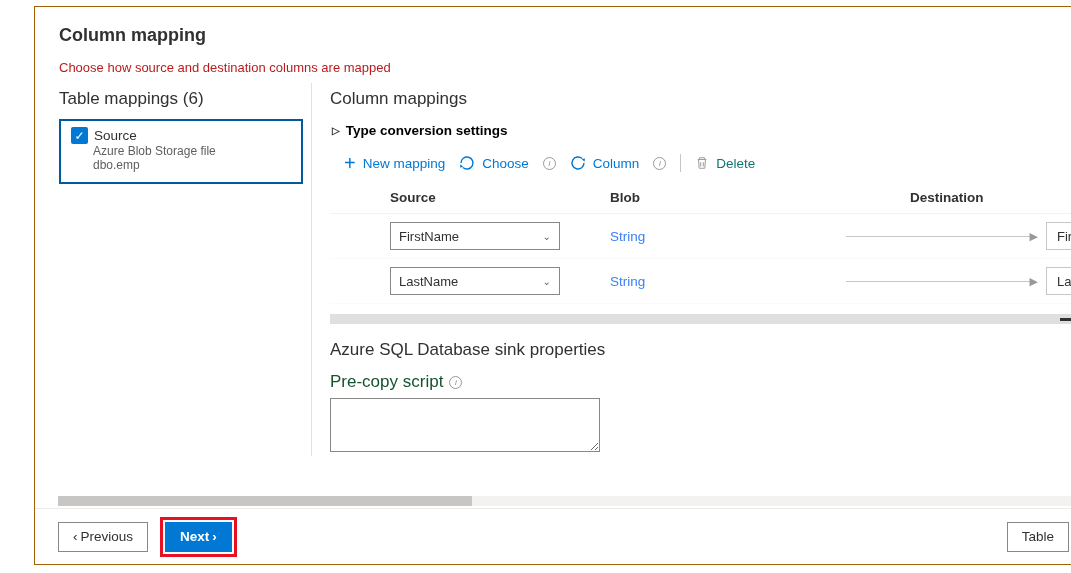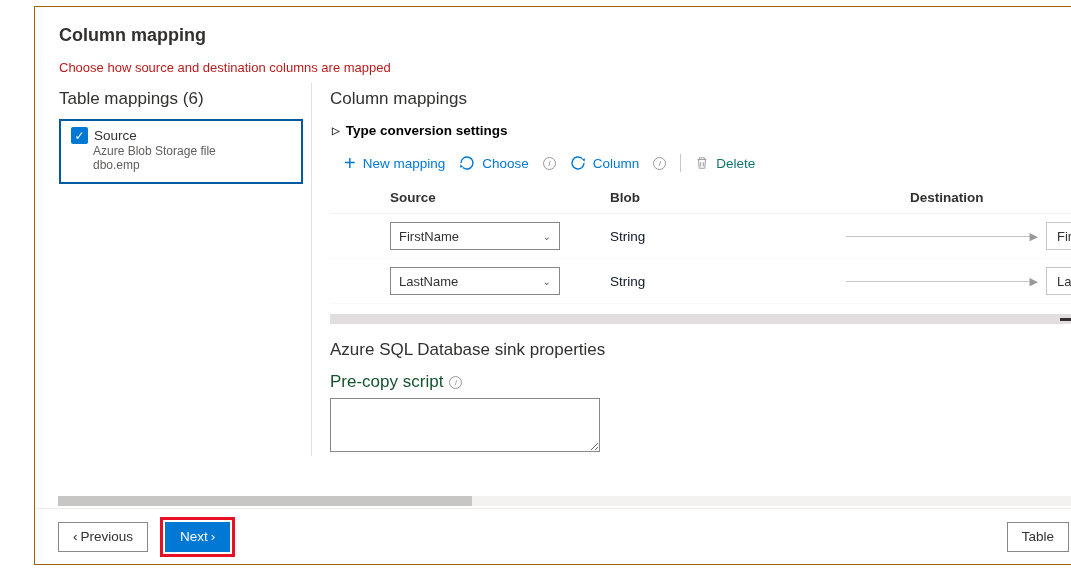--- a/index.html
+++ b/index.html
@@ -26,36 +26,36 @@
     .info-i { width: 13px; height: 13px; border: 1px solid #999; border-radius: 50%; display: inline-flex; align-items: center; justify-content: center; font-size: 8px; color: #888; font-style: italic; }
     .sep { width: 1px; height: 18px; background: #c8c6c4; }
     .plus-ico { font-size: 20px; line-height: 14px; font-weight: 300; }
     .grid-head { display: flex; font-size: 13.5px; font-weight: 600; color: #323130; padding: 4px 0 8px 60px; border-bottom: 1px solid #f3f2f1; }
     .col-src { width: 220px; }
     .col-typ { width: 300px; }
     .col-dst { flex: 1; }
     .row { display: flex; align-items: center; padding: 8px 0 8px 60px; border-bottom: 1px solid #fafafa; }
     .src-dd { width: 170px; height: 28px; border: 1px solid #8a8886; display: flex; align-items: center; justify-content: space-between; padding: 0 8px; font-size: 13px; color: #323130; background: #fff; cursor: pointer; }
     .chev { font-size: 10px; color: #666; }
-    .type-cell { width: 236px; font-size: 13.5px; color: #0f172a; }
+    .type-cell { width: 236px; font-size: 13.5px; color: #3b82f6; }
     .line-wrap { flex: 1; display: flex; align-items: center; min-width: 200px; }
     .line { flex: 1; height: 1px; background: #c8c6c4; }
     .arrowhead { font-size: 11px; color: #999; margin-left: -1px; margin-right: 8px; }
     .dst-box { min-width: 90px; height: 28px; border: 1px solid #c8c6c4; border-right: none; display: flex; align-items: center; padding: 0 10px; font-size: 13px; color: #323130; background: #fff; }
     .stripe { height: 10px; background: #e1dfdd; margin-top: 10px; position: relative; }
     .notch { position: absolute; right: 50px; top: 4px; width: 26px; height: 3px; background: #323130; }
     .sink-h { font-size: 17px; font-weight: 400; color: #323130; margin: 16px 0 12px 0; }
     .pcs-row { display: flex; align-items: center; gap: 6px; margin-bottom: 6px; }
     .pcs { font-size: 17px; color: #14532d; }
     .ta { width: 270px; height: 54px; border: 1px solid #8a8886; resize: both; font-family: inherit; font-size: 13px; padding: 4px; }
     .hscroll { position: absolute; bottom: 58px; left: 23px; right: 0; height: 10px; background: #f3f2f1; display: flex; }
     .hthumb { width: 40%; height: 100%; background: #c8c6c4; }
     .footer { position: absolute; bottom: 0; left: 0; right: 0; height: 56px; border-top: 1px solid #edebe9; display: flex; align-items: center; padding: 0 23px; }
     .btn { height: 30px; border: 1px solid #8a8886; background: #fff; padding: 0 14px; font-size: 13.5px; color: #323130; display: inline-flex; align-items: center; gap: 3px; cursor: pointer; }
-    .btn-primary { background: #0078d4; border-color: #0078d4; color: #fff; font-weight: 400; justify-content: space-between; }
+    .btn-primary { background: #0078d4; border-color: #0078d4; color: #fff; font-weight: 700; justify-content: space-between; }
     .hl { border: 3px solid #e81123; padding: 2px; display: inline-block; margin-left: 12px; }
     .spacer { flex: 1; }
     svg.ico { width: 16px; height: 16px; }
     svg.ico-s { width: 14px; height: 14px; }
   </style>
 </head>
 <body>
 
 <div class="frame">
 

